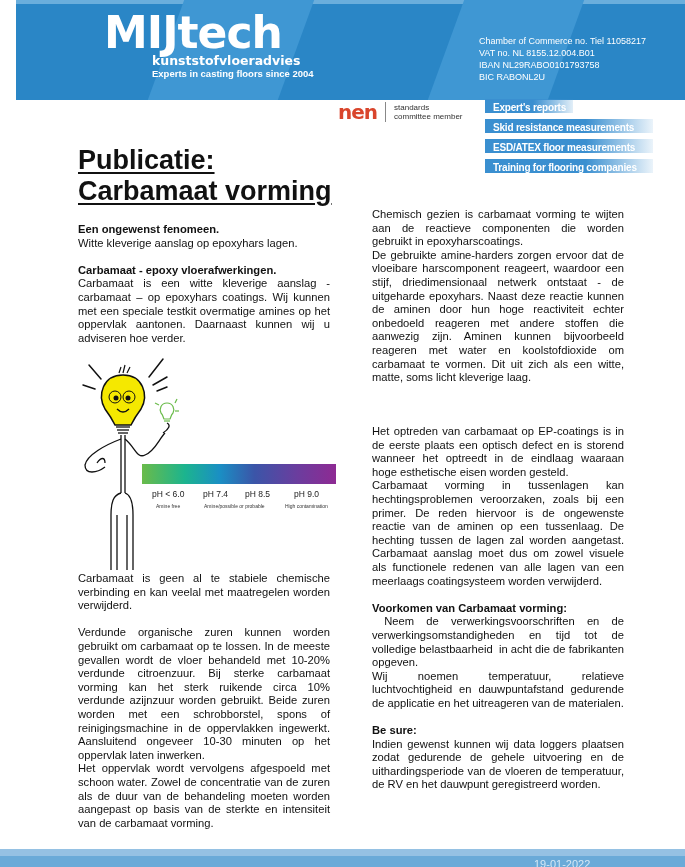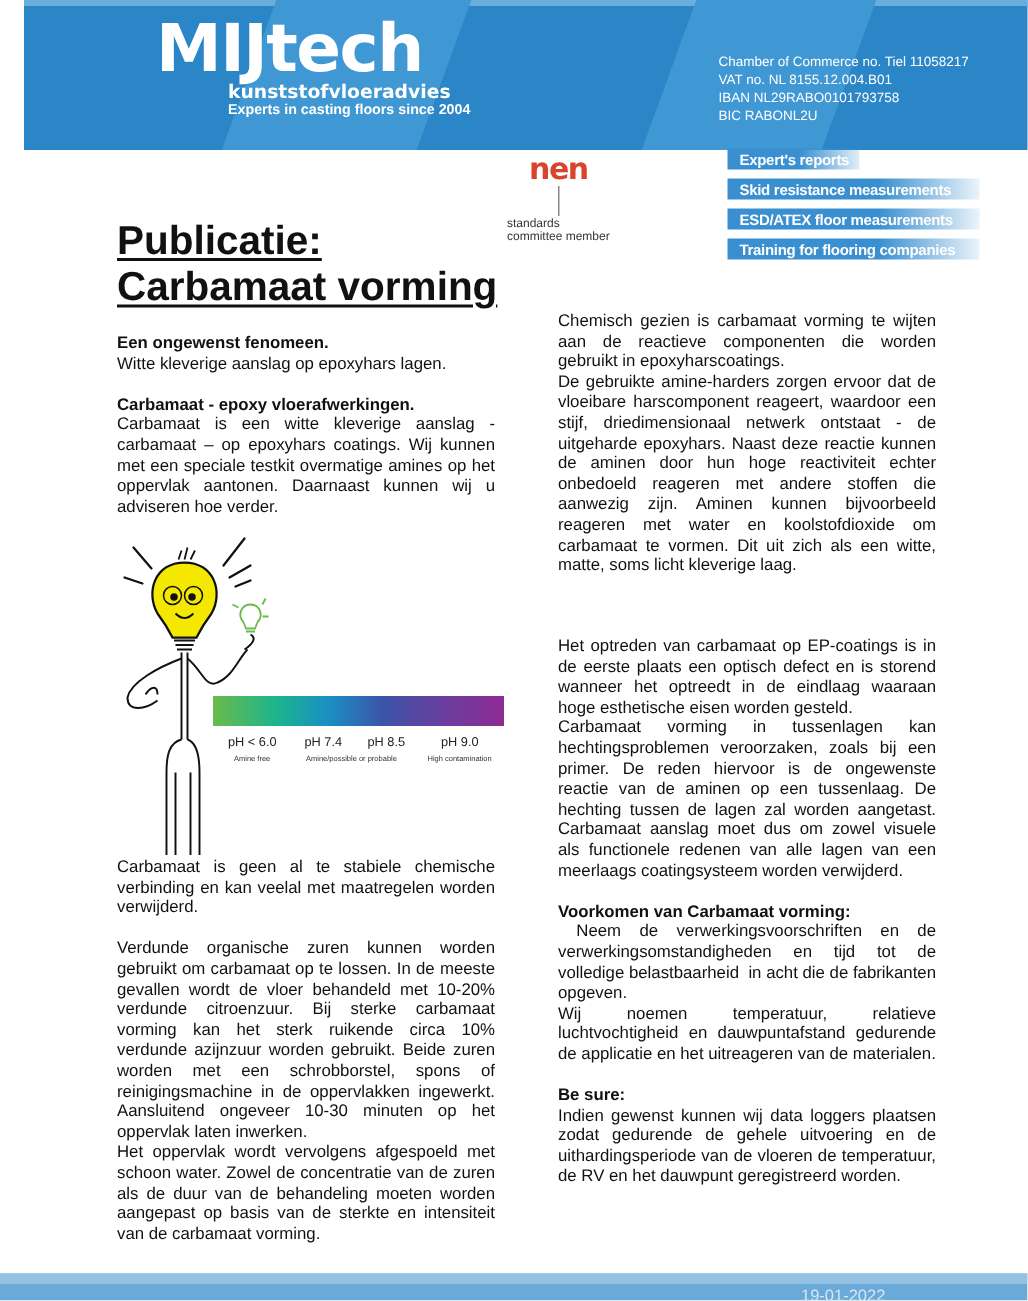--- a/index.html
+++ b/index.html
@@ -5,21 +5,21 @@
   html, body { margin:0; padding:0; }
   body { width:685px; height:867px; position:relative; overflow:hidden; background:#ffffff; font-family:"Liberation Sans", sans-serif; color:#111; }
   .header { position:absolute; left:16px; top:0; width:685px; height:100px; background:#2a86c6; overflow:hidden; }
   .header .topstrip { position:absolute; left:0; top:0; width:685px; height:4px; background:#6aaedc; }
   .header .stripe { position:absolute; top:-10px; height:120px; background:#3f97d3; transform:skewX(-20deg); }
   .logo { position:absolute; left:88px; top:10px; color:#fff; }
   .logo .brand { font-family:"DejaVu Sans", sans-serif; font-weight:bold; font-size:44px; letter-spacing:-1px; line-height:46px; }
   .logo .sub { font-family:"DejaVu Sans", sans-serif; font-weight:bold; font-size:12.5px; margin-left:48px; line-height:14px; margin-top:-2px; }
   .logo .tag { font-family:"Liberation Sans", sans-serif; font-weight:bold; font-size:9.5px; margin-left:48px; line-height:12px; }
   .company-info { position:absolute; left:463px; top:35px; color:#fff; font-size:9px; font-weight:normal; line-height:12px; }
-  .nen { position:absolute; left:338px; top:100px; display:flex; align-items:center;flex-direction:column; }
+  .nen { position:absolute; left:338px; top:100px; display:flex; align-items:center; }
   .nen .nen-logo { color:#d9452c; font-family:"DejaVu Sans", sans-serif; font-weight:bold; font-size:20px; letter-spacing:-1px; }
   .nen .divider { width:1px; height:20px; background:#888; margin:0 8px; }
   .nen .nen-text { font-size:8px; color:#333; line-height:9px; }
   .services { position:absolute; left:485px; top:99px; }
   .service { height:14px; margin-bottom:6px; color:#fff; font-size:10px; font-weight:bold; line-height:17px; padding-left:8px; font-family:"Liberation Sans", sans-serif; letter-spacing:-0.2px; }
   .title { position:absolute; left:78px; top:145px; font-size:27px; font-weight:bold; line-height:31px; }
   .title span { text-decoration:underline; text-decoration-thickness:2px; text-underline-offset:3px; display:block; }
   .col { position:absolute; font-size:11.2px; line-height:13.6px; text-align:justify; }
   .col p { margin:0; }
   .col .h { font-weight:bold; text-align:left; }

